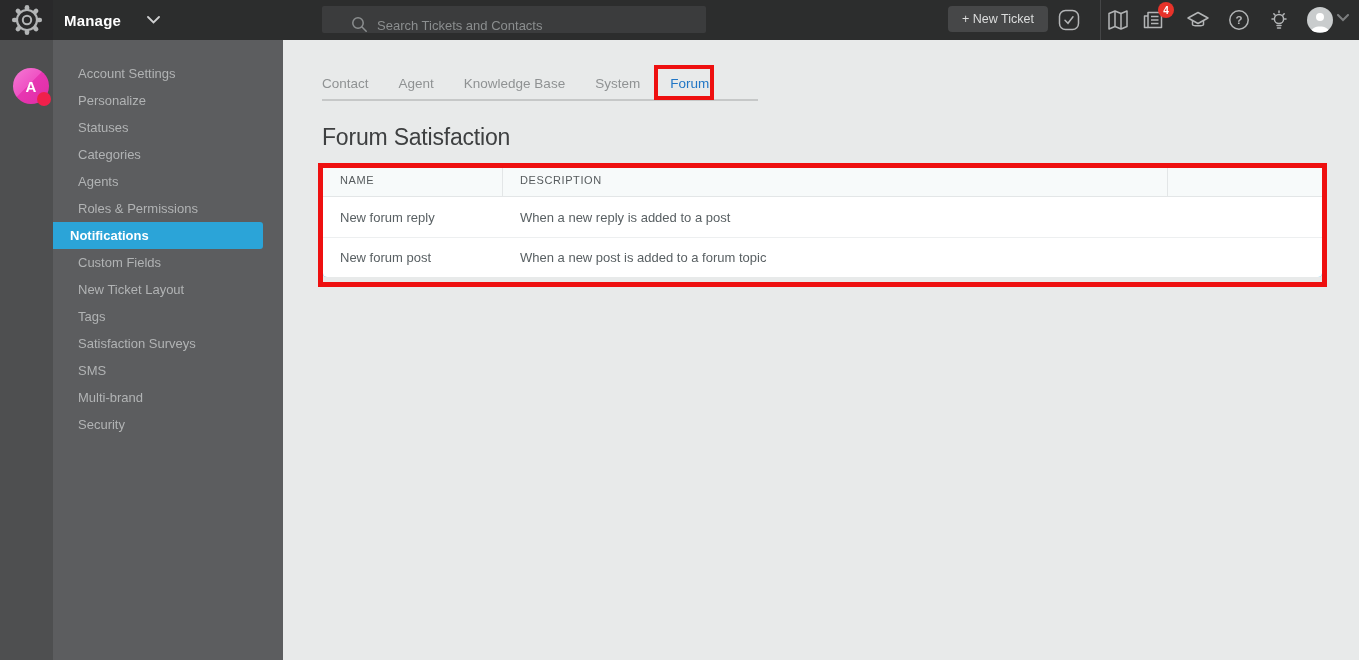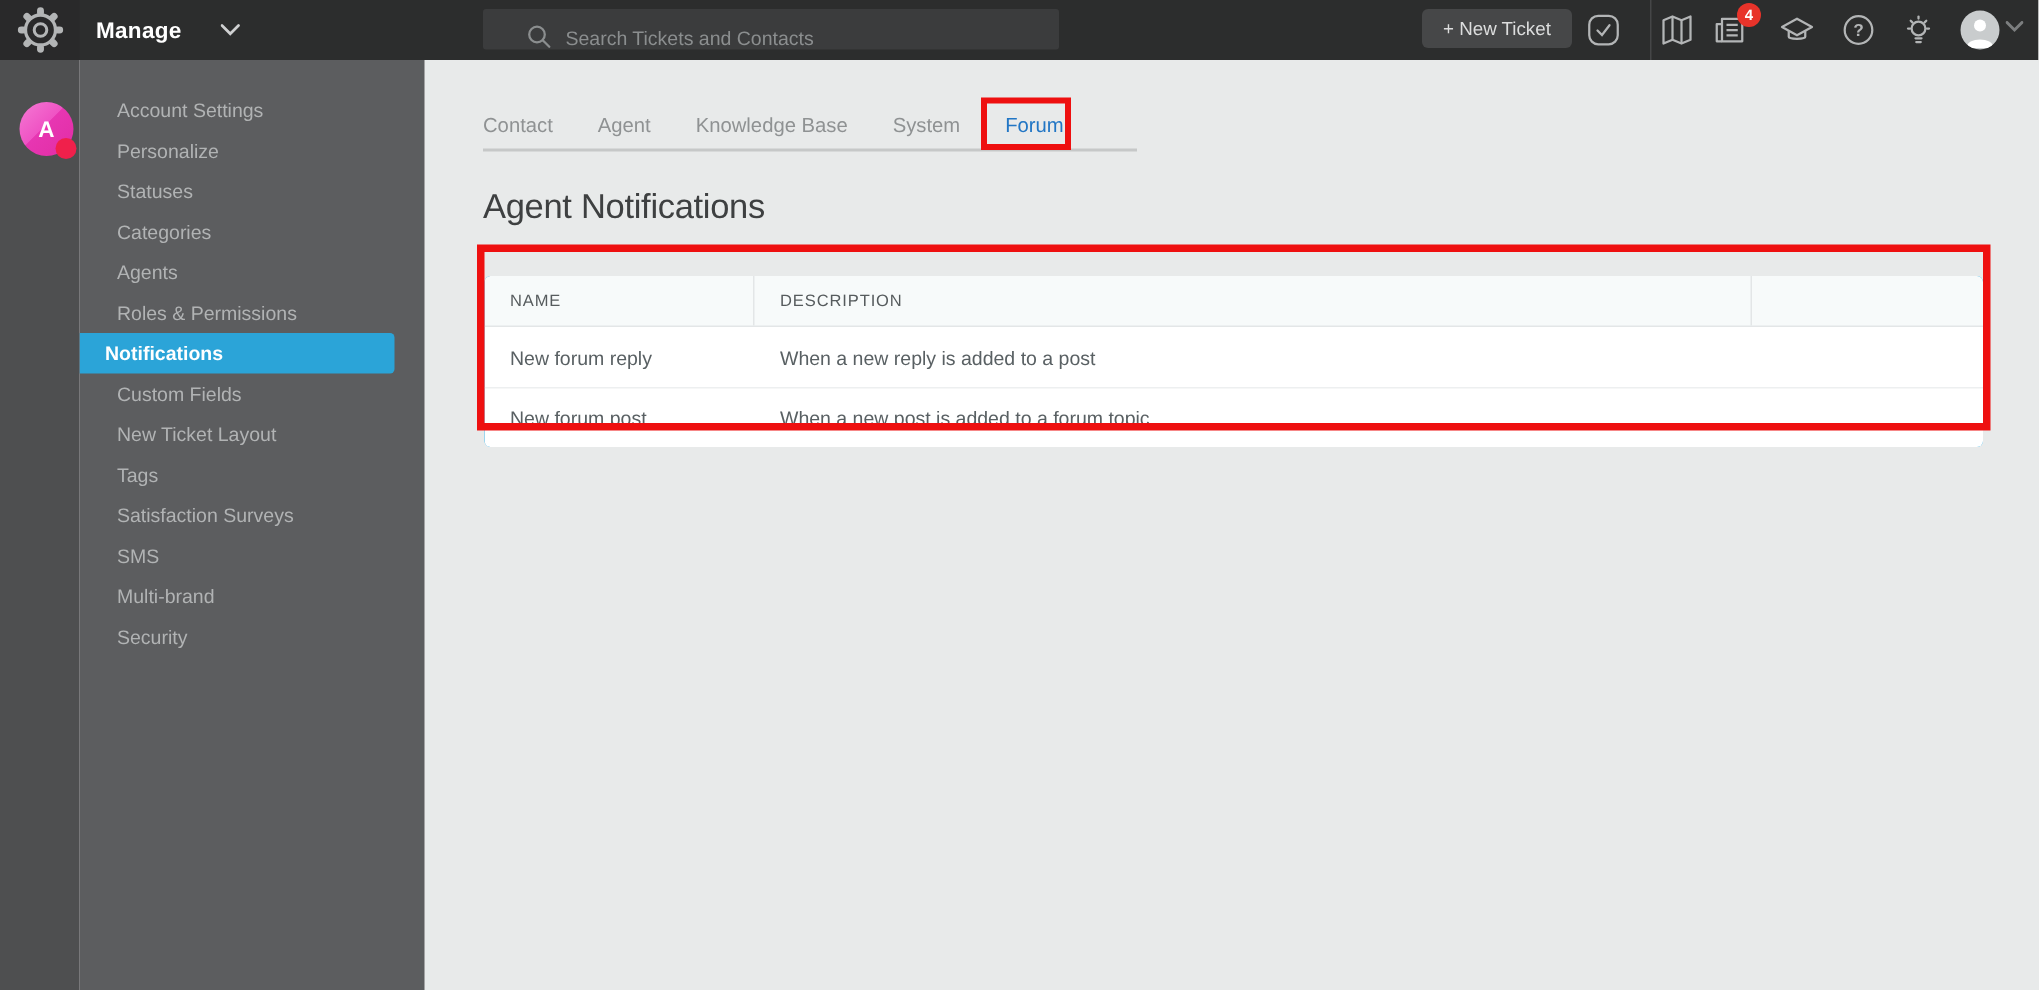--- a/index.html
+++ b/index.html
@@ -62,21 +62,21 @@
 
   .anno-forum { position:absolute; left:371px; top:25px; width:60px; height:35px;
                 border:4px solid #ee1010; z-index:5; pointer-events:none; }
 
   .page-title { position:absolute; left:39px; top:84px; font-size:23px; color:#3e4041; font-weight:400;
                 letter-spacing:-0.2px; }
 
   .anno-table { position:absolute; left:35px; top:123px; width:1009px; height:124px;
                 border:5px solid #ee1010; z-index:5; pointer-events:none; }
 
-  .ntable { position:absolute; left:40px; top:144px; width:999px; height:114px; background:#0ea5e9;
+  .ntable { position:absolute; left:40px; top:123px; width:999px; height:114px; background:#0ea5e9;
             border-radius:4px; overflow:hidden; }
   .ntable .thead { display:flex; height:34px; background:#f7fafa; border-bottom:1px solid #e3e6e7; }
   .ntable .th { font-size:11px; color:#565b5d; letter-spacing:.6px; display:flex; align-items:center;
                 padding-left:17px; }
   .ntable .th:nth-child(1) { width:180px; border-right:1px solid #e3e6e7; }
   .ntable .th:nth-child(2) { width:665px; border-right:1px solid #e3e6e7; }
   .ntable .th:nth-child(3) { width:154px; }
   .ntable .tr { display:flex; height:40px; background:#ffffff; }
   .ntable .tr + .tr { border-top:1px solid #edeff0; }
   .ntable .td { font-size:13px; color:#596063; display:flex; align-items:center; padding-left:17px; }
@@ -227,21 +227,21 @@
   <div class="tabs">
     <div class="tab">Contact</div>
     <div class="tab">Agent</div>
     <div class="tab">Knowledge Base</div>
     <div class="tab">System</div>
     <div class="tab active">Forum</div>
   </div>
   <div class="tabs-underline"></div>
   <div class="anno-forum"></div>
 
-  <h1 class="page-title">Agent Notifications</h1>
+  <h1 class="page-title">Forum Satisfaction</h1>
 
   <div class="anno-table"></div>
 
   <div class="ntable">
     <div class="thead">
       <div class="th">NAME</div>
       <div class="th">DESCRIPTION</div>
       <div class="th"></div>
     </div>
     <div class="tr">

